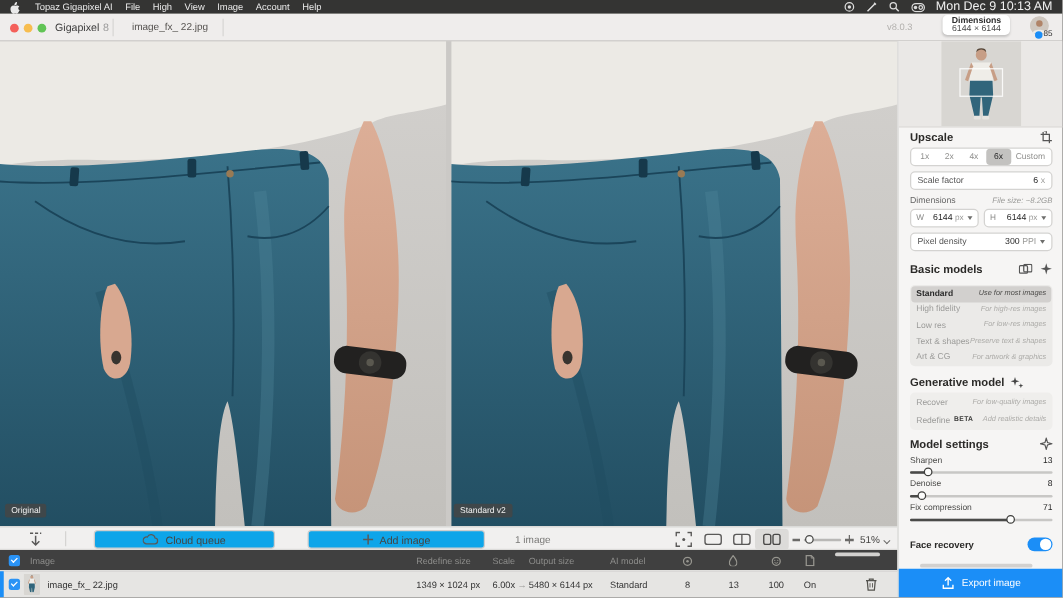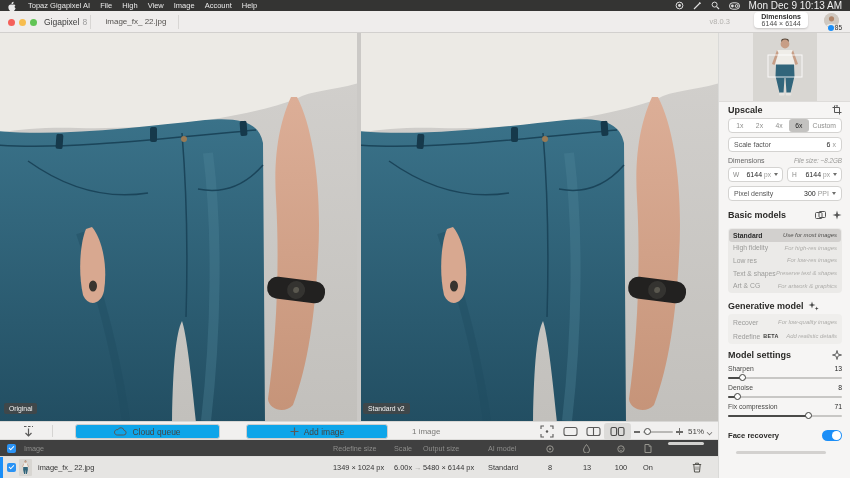--- a/index.html
+++ b/index.html
@@ -484,15 +484,22 @@
 
     <div class="facerow">
       <span class="fl">Face recovery</span>
       <span class="toggle">
           <span class="knob"></span>
         </span>
     </div>
 
     <div class="partial-track"></div>
 
+    <button class="export">
+      <svg width="11" height="11" viewBox="0 0 12 12">
+          <path d="M6,8 V1.5 M3.3,4 L6,1.3 L8.7,4" stroke="#fff" stroke-width="1.2" fill="none"></path>
+          <path d="M1.8,7.5 V10.5 H10.2 V7.5" stroke="#fff" stroke-width="1.2" fill="none"></path>
+        </svg>
+      <span>Export image</span>
+    </button>
   </div>
 
 </div>
 
 </body></html>

